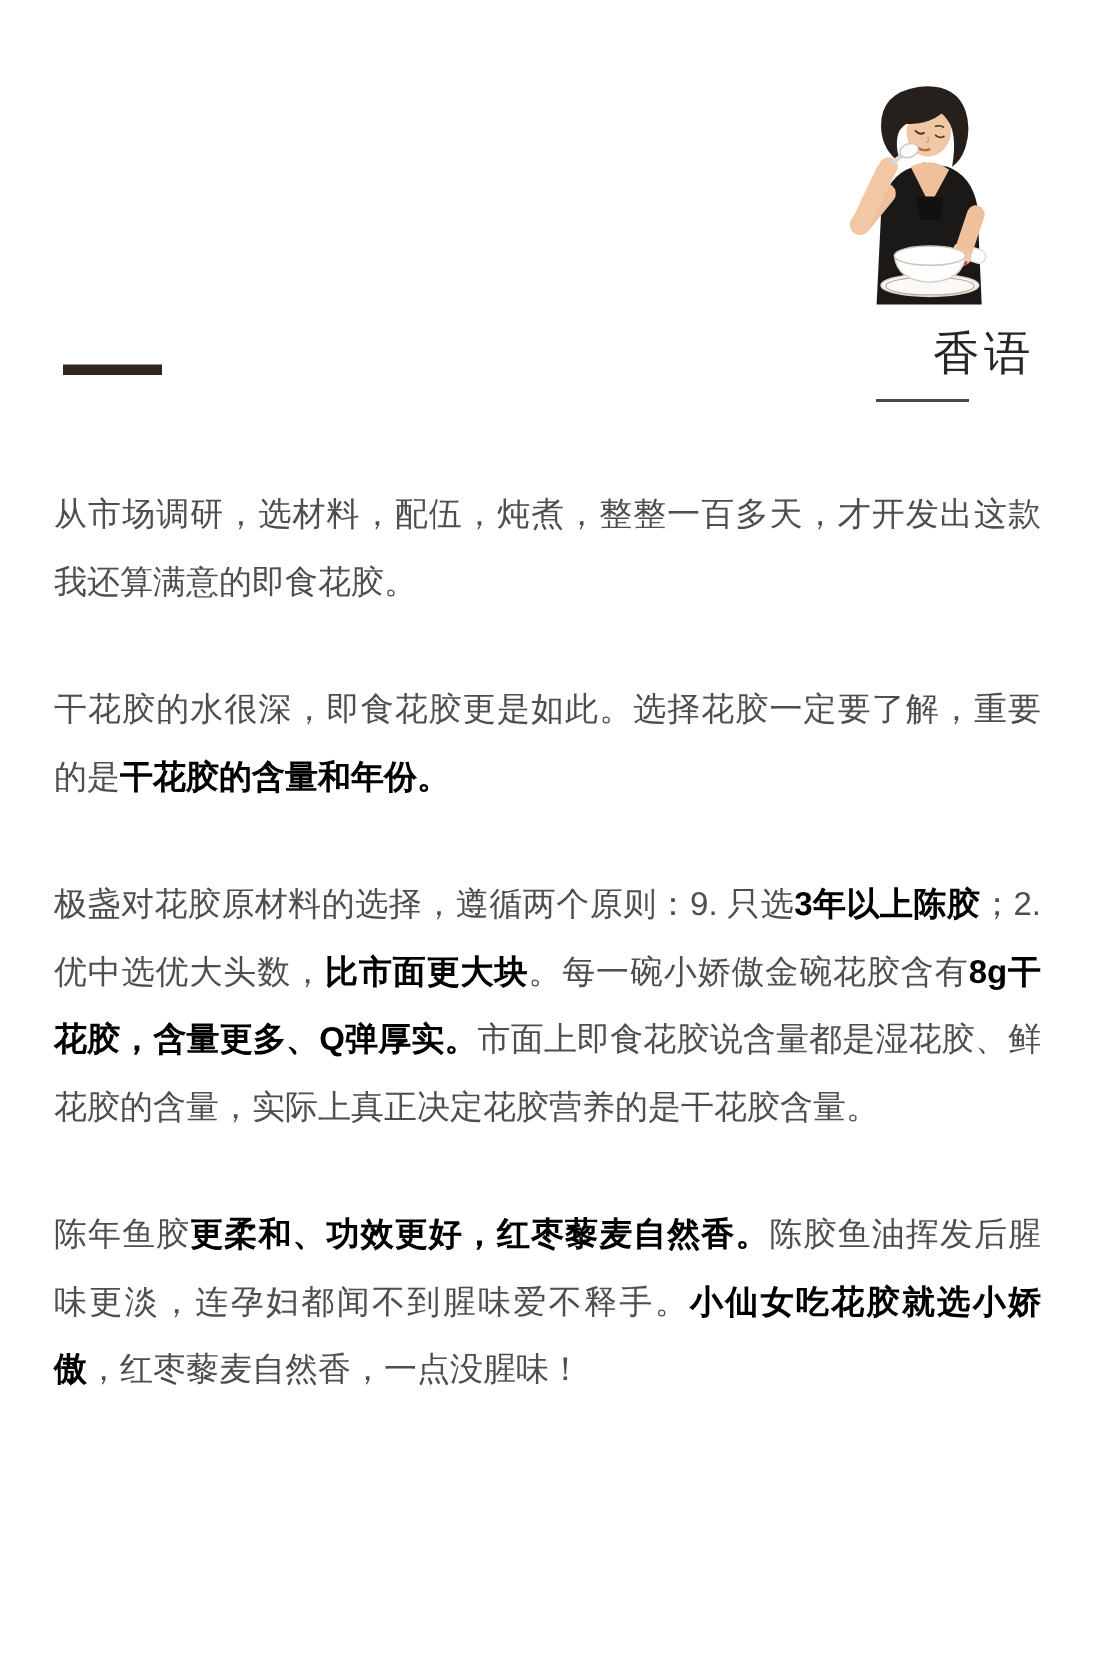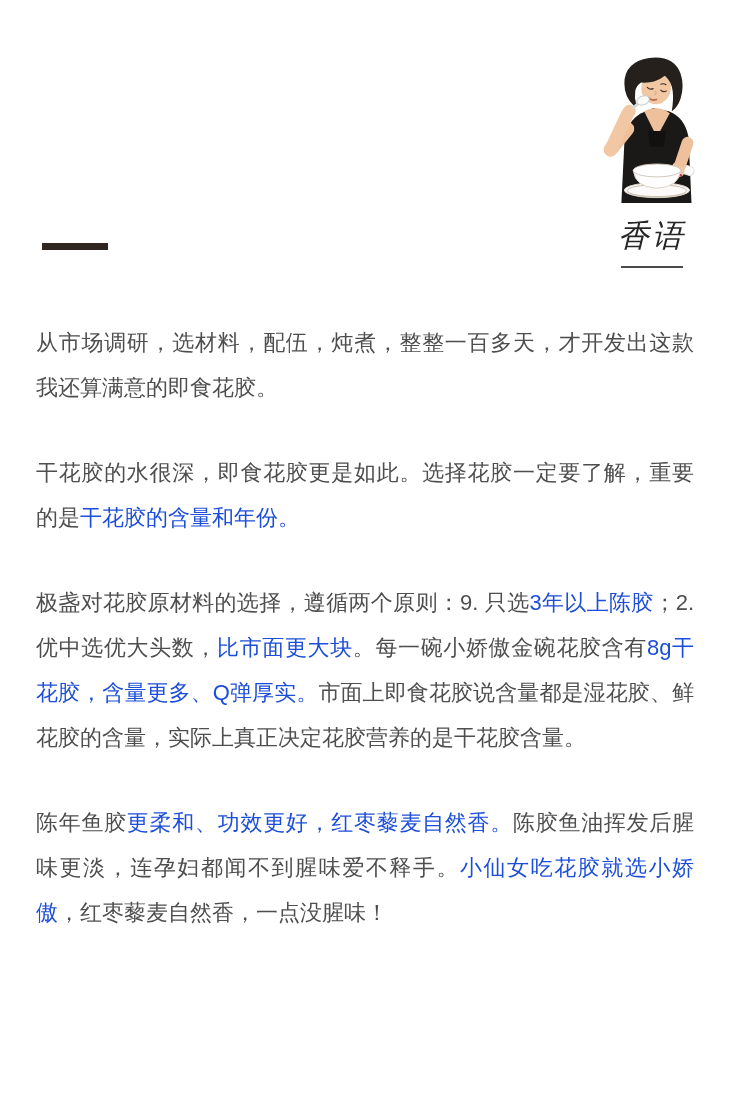--- a/index.html
+++ b/index.html
@@ -20,23 +20,22 @@
     letter-spacing:-4px;
     color:#322823;
     margin:0;
   }
   .title span{display:block;}
   .title-dash{
     position:absolute;left:42px;top:243px;
     width:66px;height:7px;background:#2f2622;
   }
   .brand-col{
-    position:absolute;left:577px;top:52px;width:150px;
-    text-align:center;
-    font-style:italic;
+    position:absolute;left:540px;top:52px;width:150px;
+    text-align:right;
   }
   .brand-photo{display:block;width:150px;height:153px;}
   .brand-caption{
     margin-top:14px;
     font-family:"Liberation Serif","DejaVu Serif",serif;
     font-size:31px;line-height:34px;
     letter-spacing:3px;
     color:#262626;
   }
   .caption-underline{
@@ -44,21 +43,21 @@
     margin:13px auto 0 auto;
   }
   
   .article{
     position:absolute;left:36px;top:320px;width:658px;
     font-size:22px;line-height:45px;
     color:#4e4e4e;
     text-align:justify;
   }
   .article p{margin:0 0 40px 0;}
-  .article .b{font-weight:400;color:#1d4ed8;}
+  .article .b{font-weight:700;color:#000000;}
 </style>
 </head>
 <body>
 
 <div class="page">
 
   <h1 class="title">
   </h1>
 
   <div class="title-dash"></div>

